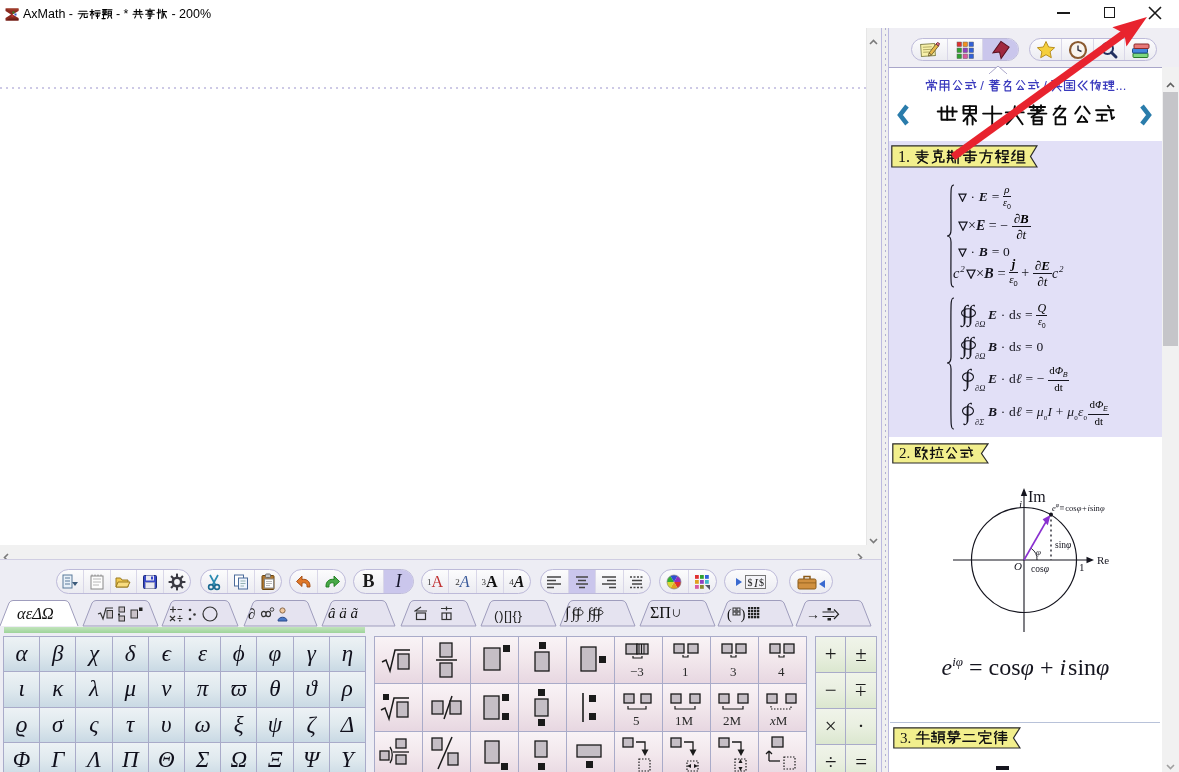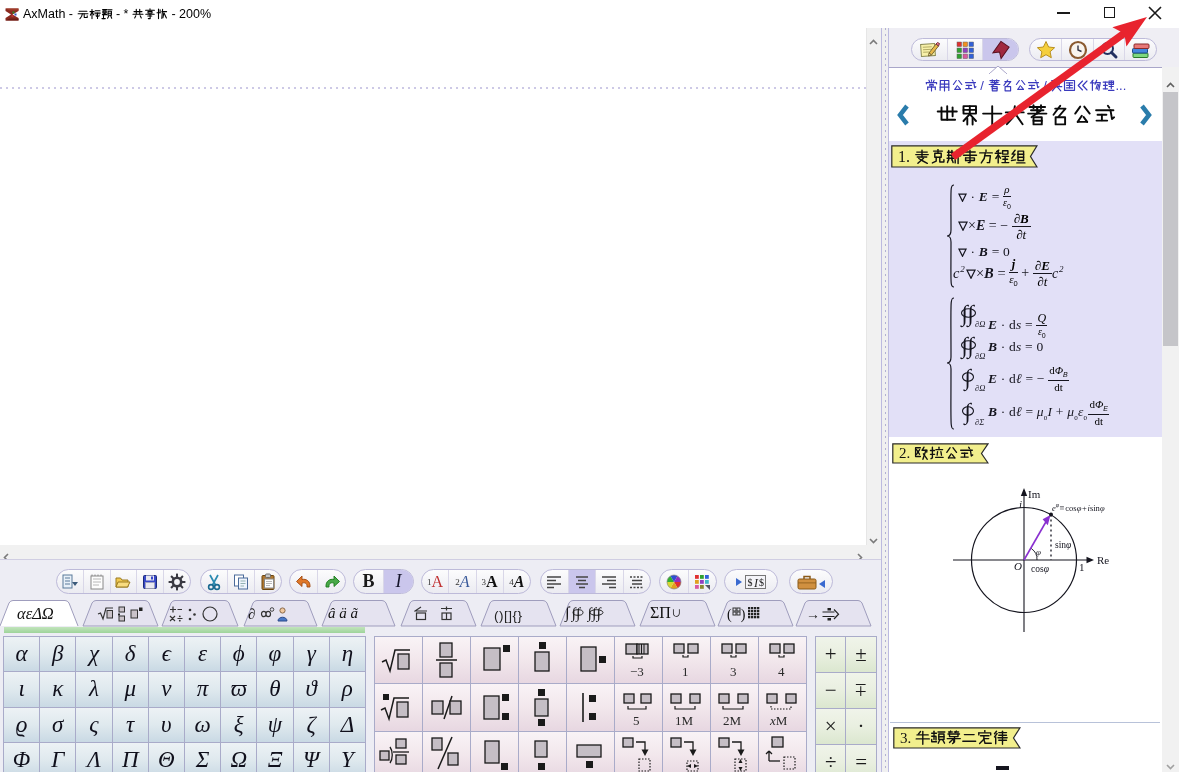--- a/index.html
+++ b/index.html
@@ -490,21 +490,21 @@
         <span class="de"><i class="ser" style="font-size:13px">∂t</i></span>
       </span>
       <span class="eq ser" style="position:static;font-size:14px">c<sup style="font-size:9px"> 2</sup></span>
     </div>
     <div class="a" style="left:958px;top:298px;width:22px;height:34px"><svg width="22" height="34" viewBox="0 0 22 34" style="">
         <text x="3.5" y="23" font-family="Liberation Serif" font-size="23px" fill="#15151f">∫</text>
         <text x="9.5" y="23" font-family="Liberation Serif" font-size="23px" fill="#15151f">∫</text>
         <ellipse cx="10.5" cy="15.0" rx="7" ry="4.2" fill="none" stroke="#15151f" stroke-width="1.1"></ellipse>
       </svg></div>
     <div class="a" style="left:975px;top:319px;font-size:8.5px;color:#15151f"><span class="ser" style="font-style:italic;font-size:8.5px">∂Ω</span></div>
-    <div class="a" style="left:988px;top:308px;height:34px;display:flex;align-items:center">
+    <div class="a" style="left:988px;top:298px;height:34px;display:flex;align-items:center">
       <span class="eq ser" style="position:static;font-size:13.5px;letter-spacing:0.2px"><b>E</b><span class="ro">&nbsp;·&nbsp;</span><span class="ro">d</span>s<span class="ro">&nbsp;=&nbsp;</span></span>
       <span class="fr" style="font-size:10px">
         <span class="nu"><i class="ser" style="font-size:12px">Q</i></span>
         <span class="de"><i class="ser" style="font-size:10px">ε</i><sub style="font-size:7px;font-style:normal">0</sub></span>
       </span>
     </div>
     <div class="a" style="left:958px;top:330px;width:22px;height:34px"><svg width="22" height="34" viewBox="0 0 22 34" style="">
         <text x="3.5" y="23" font-family="Liberation Serif" font-size="23px" fill="#15151f">∫</text>
         <text x="9.5" y="23" font-family="Liberation Serif" font-size="23px" fill="#15151f">∫</text>
         <ellipse cx="10.5" cy="15.0" rx="7" ry="4.2" fill="none" stroke="#15151f" stroke-width="1.1"></ellipse>
@@ -542,29 +542,32 @@
 <path d="M88 14 L84.8 22 L91.2 22 Z" fill="#15151f"></path>
 <line x1="17" y1="86" x2="155" y2="86" stroke="#15151f" stroke-width="1.1"></line>
 <path d="M158 86 L150.5 82.8 L150.5 89.2 Z" fill="#15151f"></path>
 <circle cx="88" cy="86" r="52.5" fill="none" stroke="#15151f" stroke-width="1.2"></circle>
 <line x1="115" y1="40.5" x2="115" y2="86" stroke="#15151f" stroke-width="1.3" stroke-dasharray="2 3"></line>
 <line x1="88" y1="86" x2="111" y2="46" stroke="#8a30d0" stroke-width="1.6"></line>
 <path d="M114.5 41 L106.6 45.2 L111.8 51.2 Z" fill="#8a30d0"></path>
 <circle cx="115" cy="40.5" r="2" fill="#15151f"></circle>
 <path d="M101 86 A13 13 0 0 0 95.4 74.6" fill="none" stroke="#15151f" stroke-width="0.9"></path>
 </svg></div>
-    <div class="a" style="left:1028px;top:488px;font-size:11px;color:#15151f;white-space:nowrap"><span class="ser" style="font-size:11px">Im</span></div>
+    <div class="a" style="left:1028px;top:488px;font-size:11px;color:#15151f;white-space:nowrap"><span class="ser" style="font-size:16px">Im</span></div>
     <div class="a" style="left:1097px;top:554px;font-size:11px;color:#15151f;white-space:nowrap"><span class="ser" style="font-size:11px">Re</span></div>
     <div class="a" style="left:1019px;top:498px;font-size:11px;color:#15151f;white-space:nowrap;font-style:italic"><span class="ser" style="font-size:11px;font-style:italic">i</span></div>
     <div class="a" style="left:1014px;top:560px;font-size:11px;color:#15151f;white-space:nowrap;font-style:italic"><span class="ser" style="font-size:11px;font-style:italic">O</span></div>
     <div class="a" style="left:1031px;top:563px;font-size:9.5px;color:#15151f;white-space:nowrap"><span class="ser" style="font-size:9.5px">cos<i>φ</i></span></div>
     <div class="a" style="left:1055px;top:539px;font-size:9.5px;color:#15151f;white-space:nowrap"><span class="ser" style="font-size:9.5px">sin<i>φ</i></span></div>
     <div class="a" style="left:1036px;top:547px;font-size:9px;color:#15151f;white-space:nowrap;font-style:italic"><span class="ser" style="font-size:9px;font-style:italic">φ</span></div>
     <div class="a" style="left:1079px;top:561px;font-size:11px;color:#15151f;white-space:nowrap"><span class="ser" style="font-size:11px">1</span></div>
     <div class="a" style="left:1052px;top:502px;font-size:8.5px;color:#15151f;white-space:nowrap"><span class="ser" style="font-size:8.5px"><i>e</i><sup style="font-size:6px"><i>φ</i></sup> ≡ cos<i>φ</i> + <i>i</i>sin<i>φ</i></span></div>
+    <div class="a" style="left:889px;top:653px;width:273px;height:29px;display:flex;align-items:center;justify-content:center">
+      <span class="eq ser" style="position:static;font-size:24px"><i>e</i><sup style="font-size:13px;font-style:italic">iφ</sup><span class="ro"> = cos</span><i>φ</i><span class="ro"> + </span><i>i</i><span class="ro"> sin</span><i>φ</i></span>
+    </div>
     <div class="a" style="left:890px;top:722px;width:270px;height:1px;background:#b8c2d9"></div>
     <div class="a" style="left:996px;top:766px;width:13px;height:4px;background:#15151f"></div>
     <div class="a" style="left:1162px;top:67px;width:17px;height:705px;background:#f1f1f1"></div>
     <div class="a" style="left:1166px;top:76px;width:9px;height:9px"><svg width="9" height="9" viewBox="0 0 9 9" style="">
         <path d="M1 6 L4.5 2.5 L8 6" stroke="#606060" stroke-width="1.6" fill="none"></path>
       </svg></div>
     <div class="a" style="left:1163px;top:92px;width:15px;height:254px;background:#c5c5c9"></div>
     <div class="a" style="left:1166px;top:757px;width:9px;height:9px"><svg width="9" height="9" viewBox="0 0 9 9" style="">
         <path d="M1 3 L4.5 6.5 L8 3" stroke="#a0a0a0" stroke-width="1.6" fill="none"></path>
       </svg></div>

